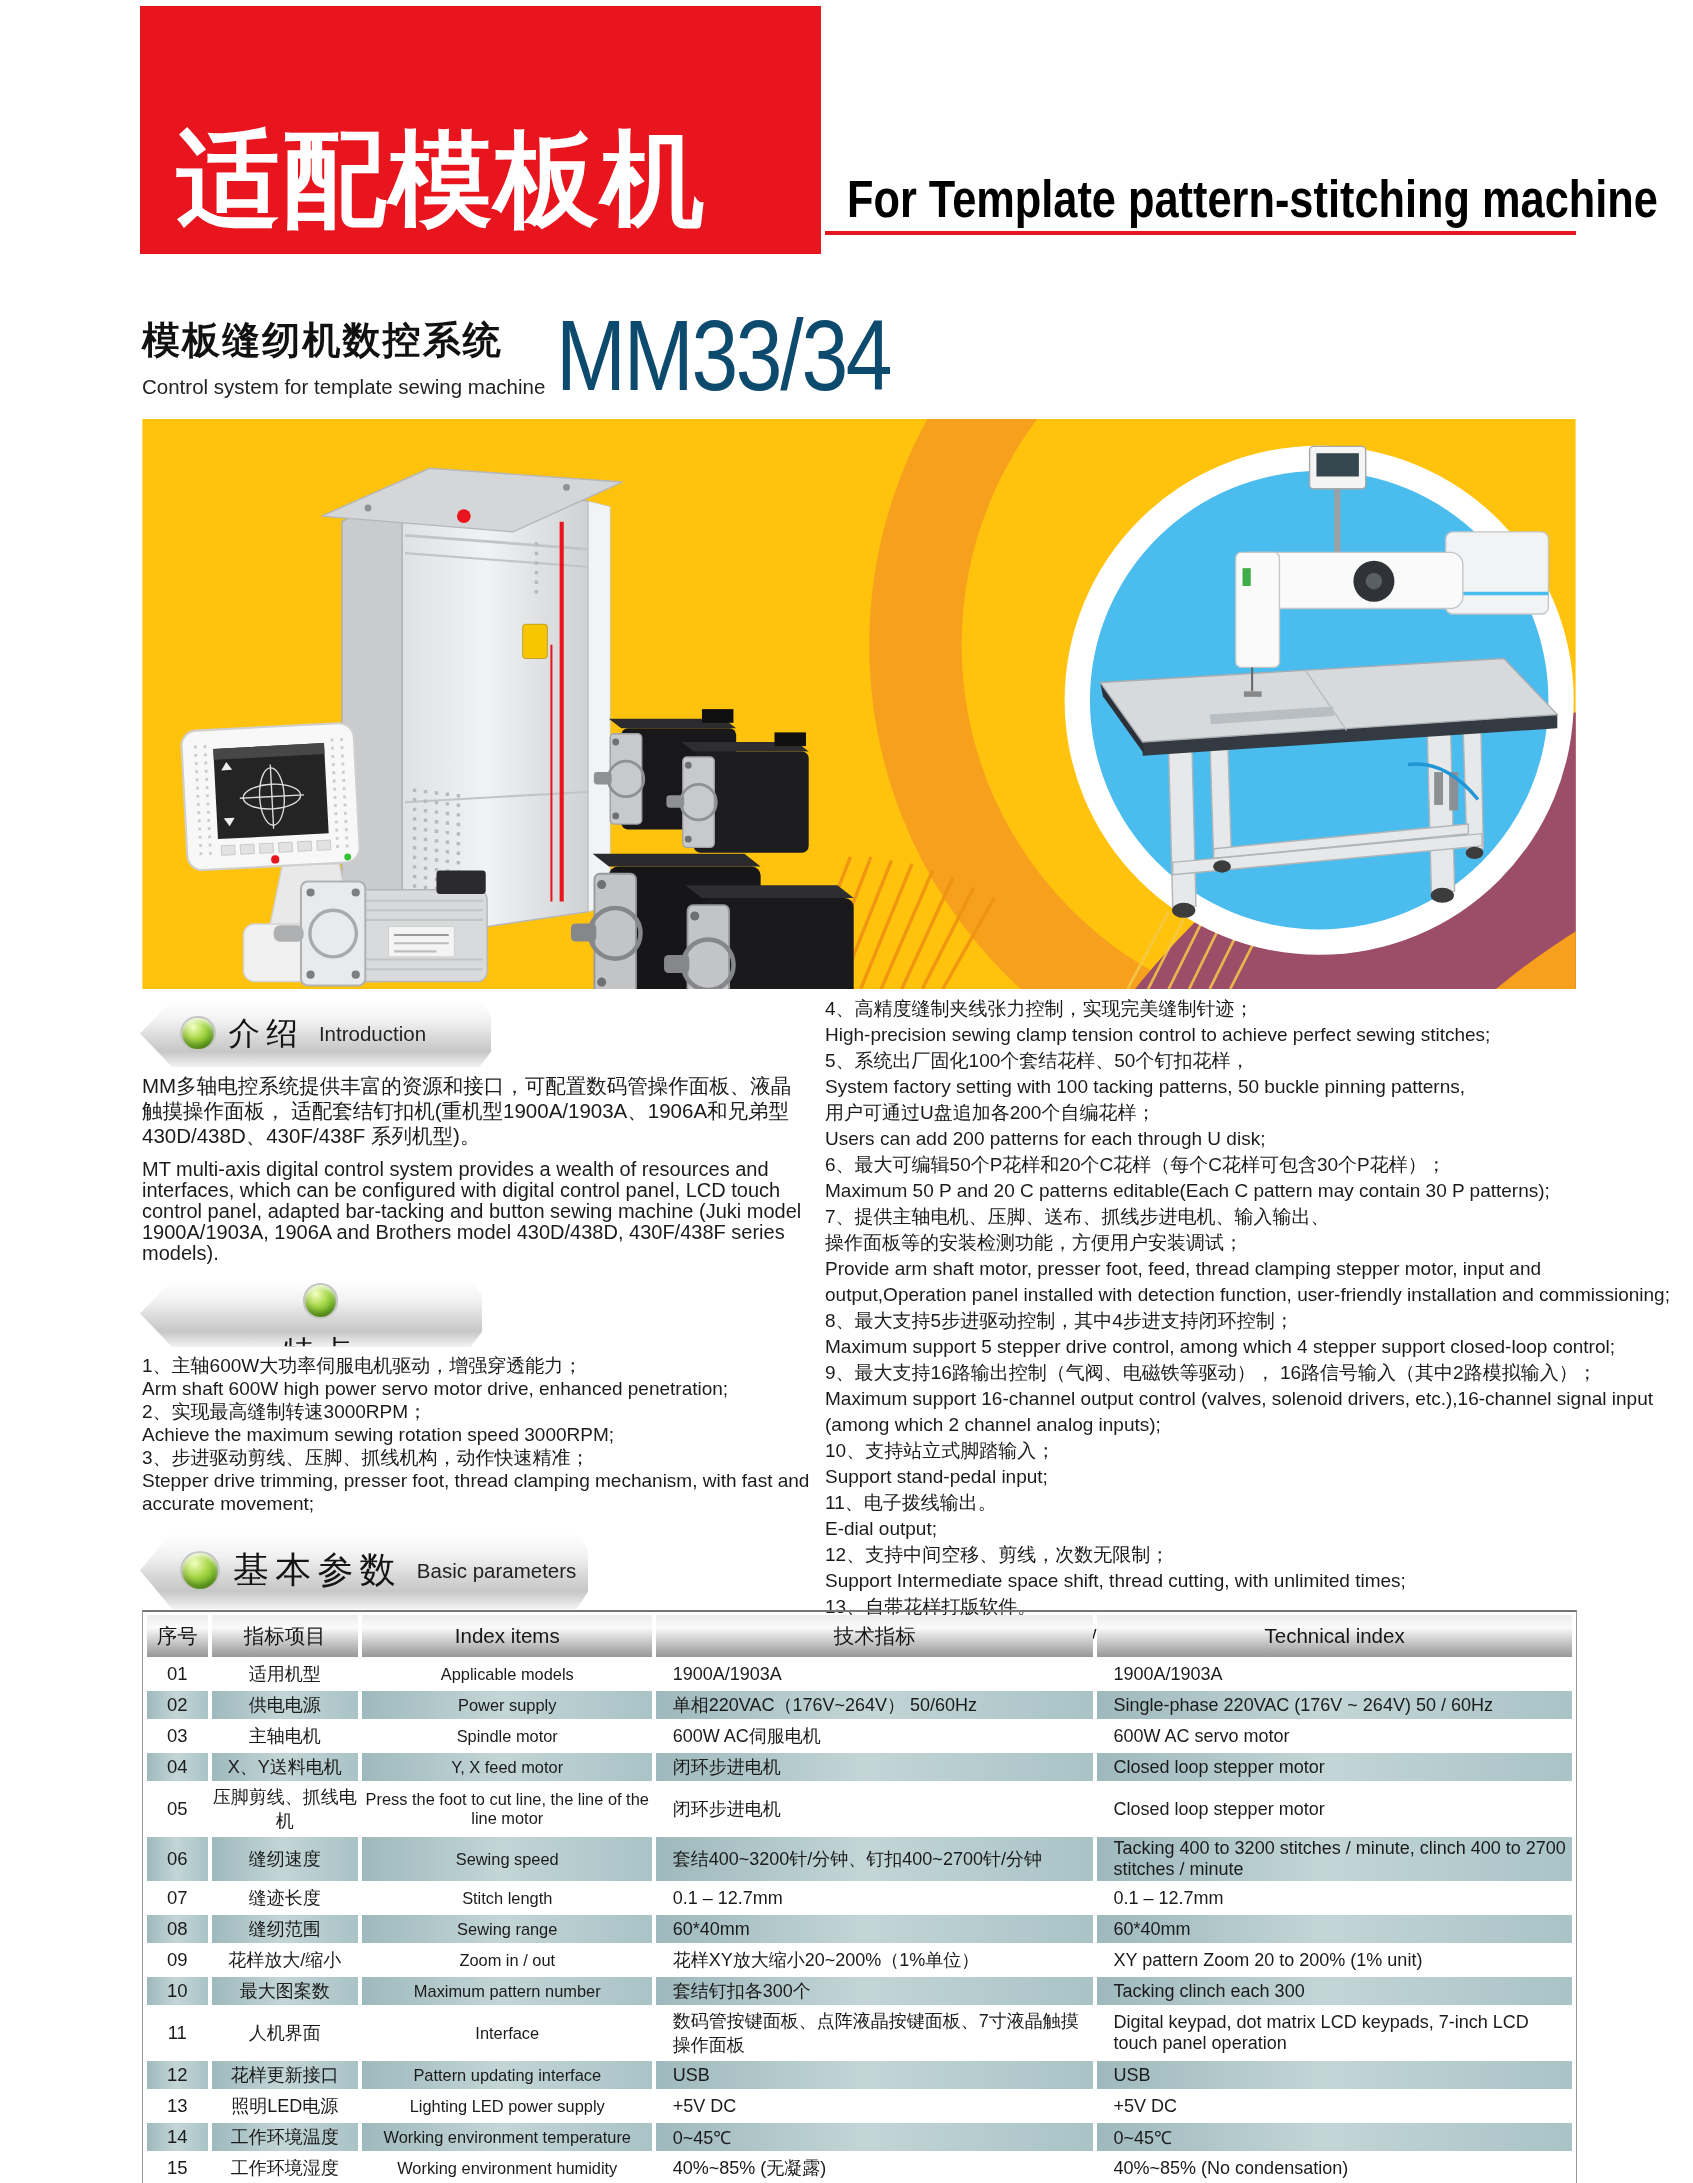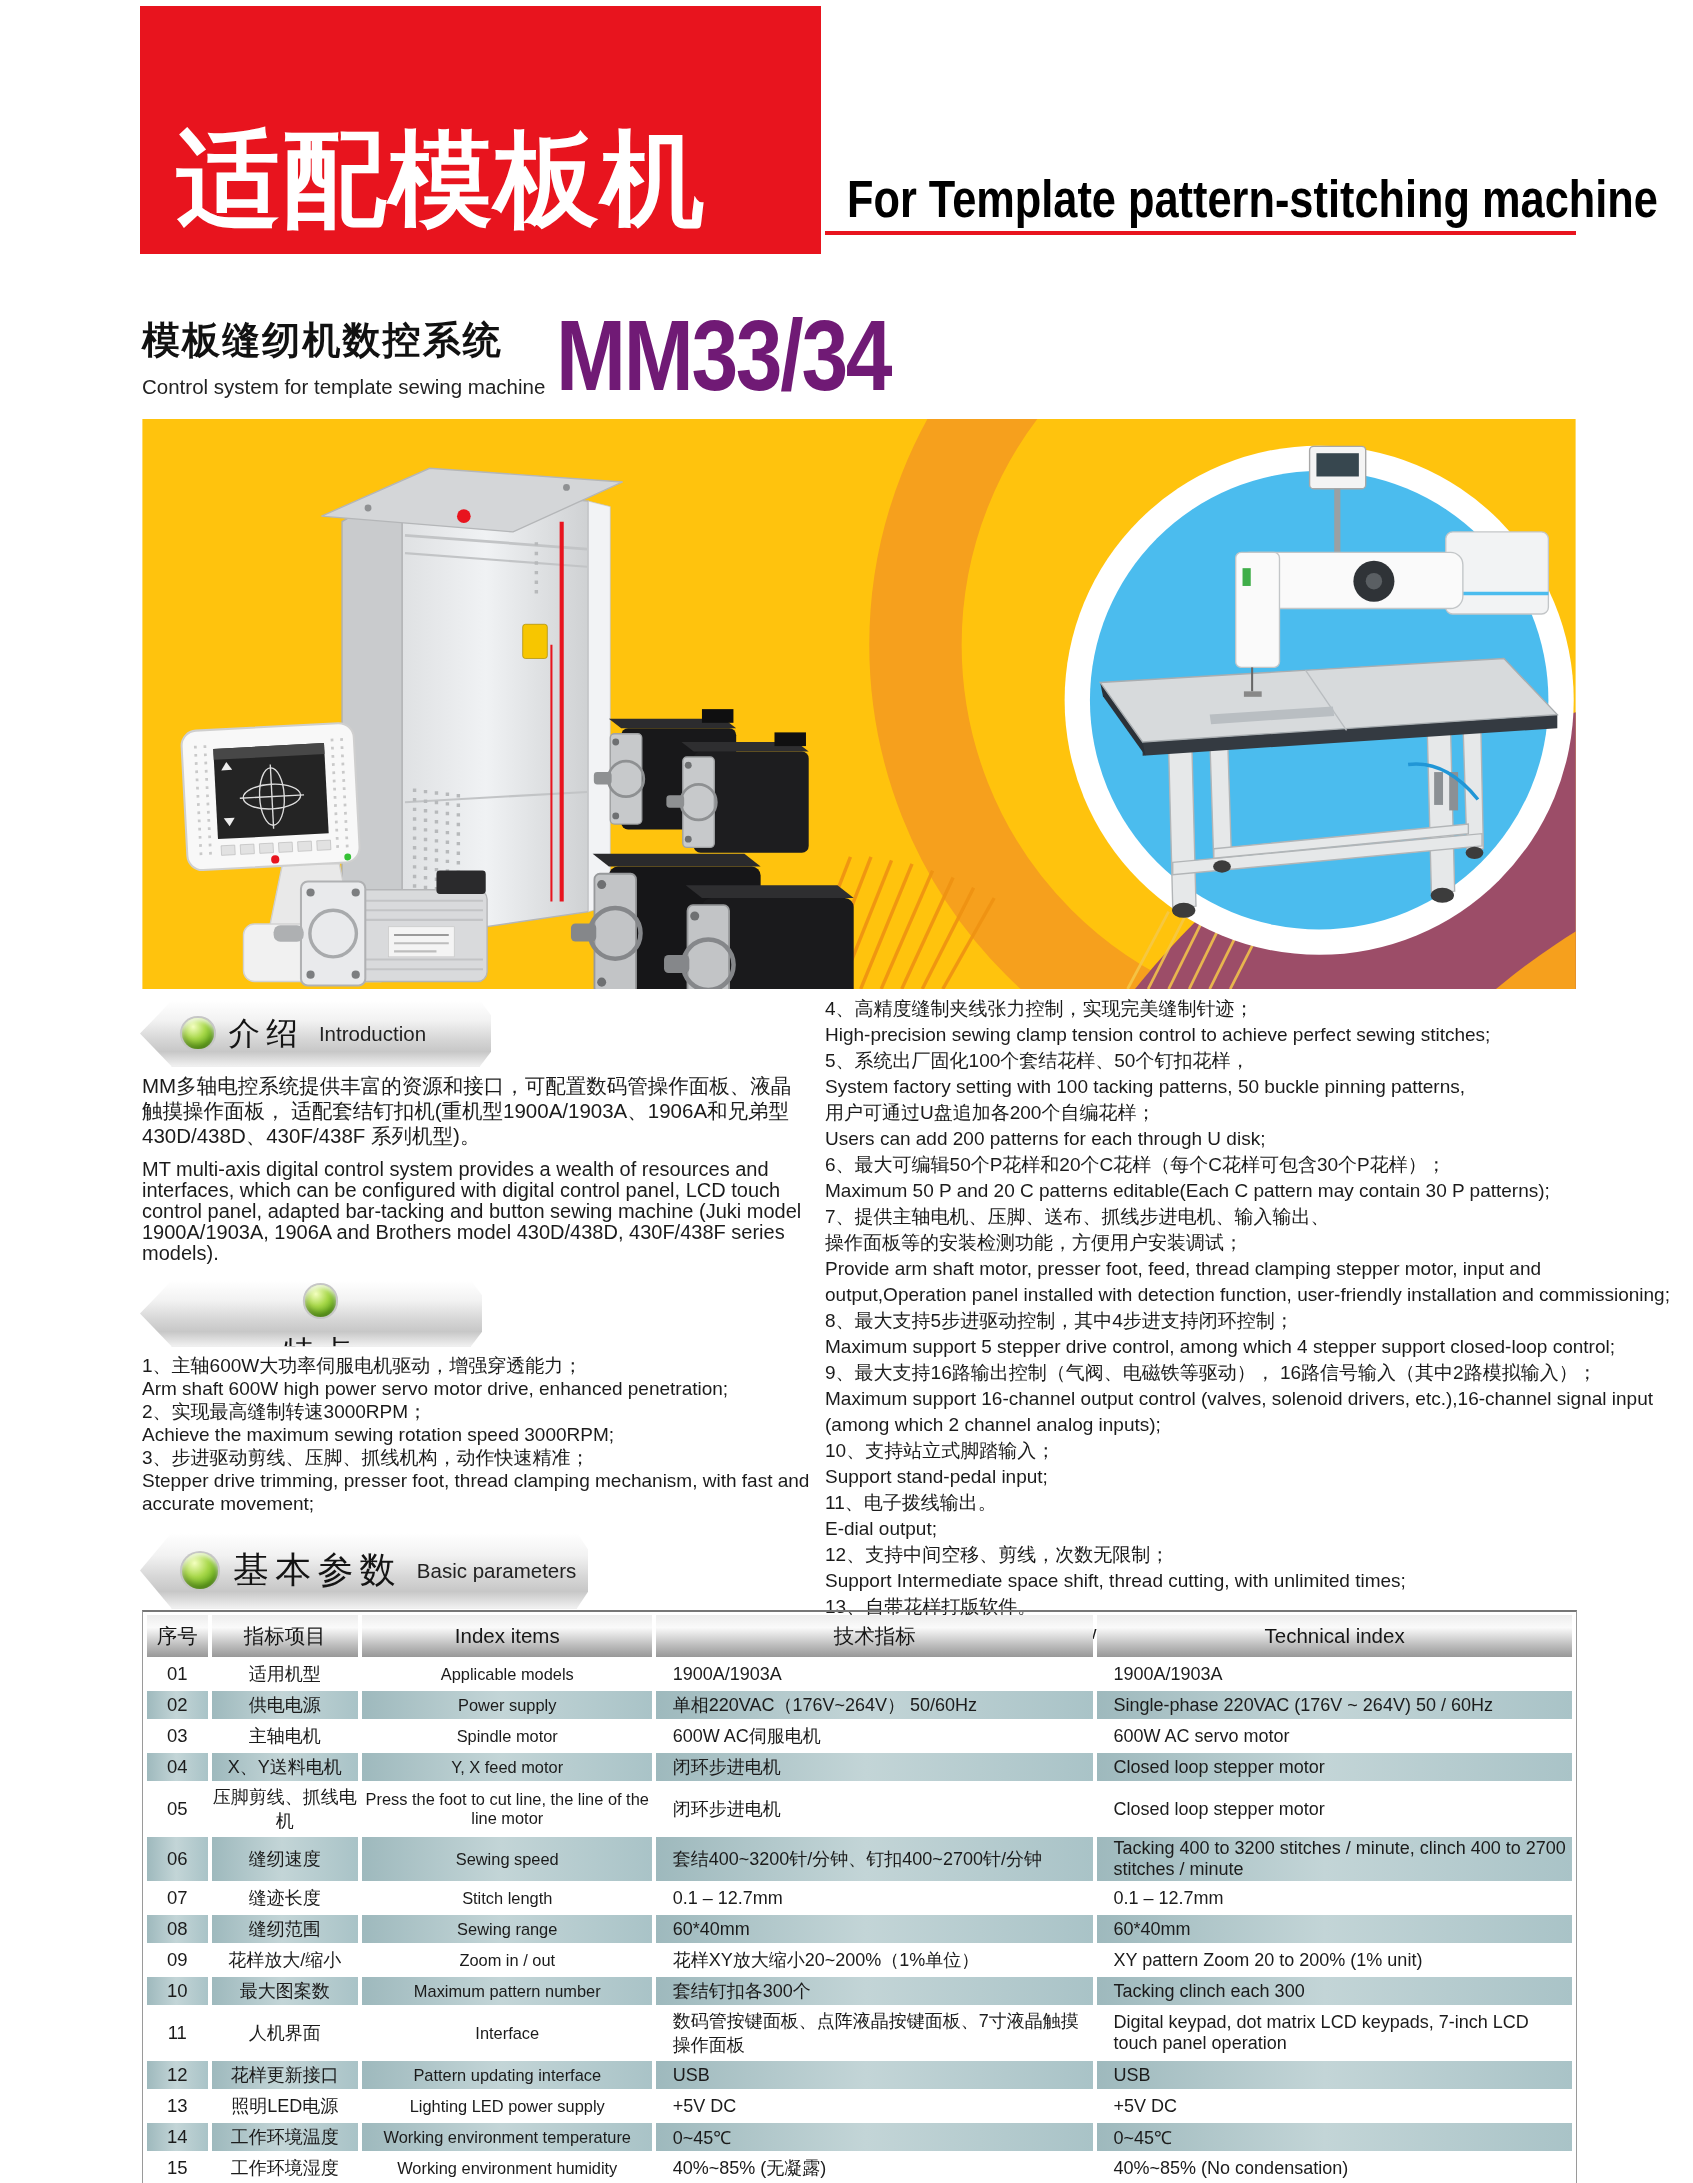--- a/index.html
+++ b/index.html
@@ -9,21 +9,21 @@
   
   #red-banner{position:absolute;left:140px;top:5.5px;width:681px;height:248px;background:#E8141E;}
   #banner-title{position:absolute;left:36px;bottom:2.7px;font-size:104px;font-weight:bold;color:#ffffff;letter-spacing:2.1px;white-space:nowrap;}
   #headline{position:absolute;left:847px;top:170px;width:736px;height:62px;font-size:51px;font-weight:bold;color:#000;white-space:nowrap;}
   #headline span{display:inline-block;transform:scaleX(.85);transform-origin:left center;}
   #headline-underline{position:absolute;left:825px;top:231px;width:751px;height:4.1px;background:#E8141E;}
 
   
   #subtitle-cn{position:absolute;left:142px;top:315px;font-size:38px;font-weight:bold;letter-spacing:2.1px;color:#111;}
   #subtitle-en{position:absolute;left:142px;top:375px;font-size:20.5px;color:#222;}
-  #model{position:absolute;left:556px;top:298px;font-size:100px;font-weight:bold;letter-spacing:-2.7px;color:#701a75;white-space:nowrap;}
+  #model{position:absolute;left:556px;top:298px;font-size:100px;font-weight:normal;letter-spacing:-2.7px;color:#0c4a6e;white-space:nowrap;}
   #model span{display:inline-block;transform:scaleX(.84);transform-origin:left center;}
 
   
   #collage{position:absolute;left:142px;top:419px;width:1434px;height:570px;}
 
   
   .sec-badge{position:absolute;display:flex;align-items:center;gap:15px;
     background:linear-gradient(180deg,#ffffff 0%,#f2f2f2 30%,#d7d7d7 58%,#c7c7c7 78%,#f0f0f0 100%);
     clip-path:polygon(31.5px 0%, calc(100% - 11px) 0%, 100% 22%, 100% 78%, calc(100% - 11px) 100%, 31.5px 100%, 0% 50%);
     padding:4.1px 23px 4.1px 42px;

